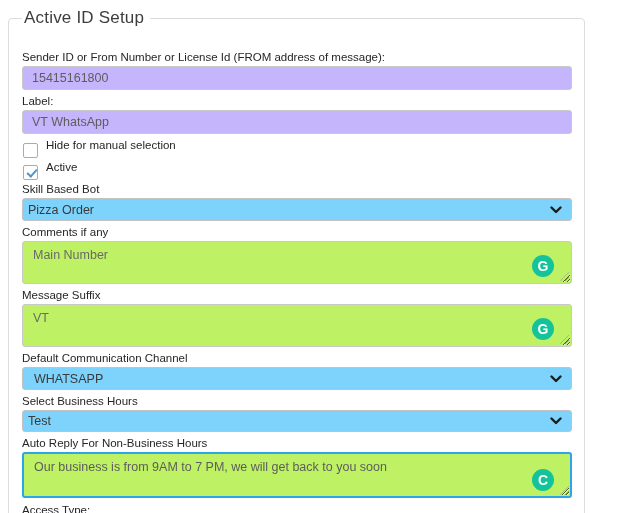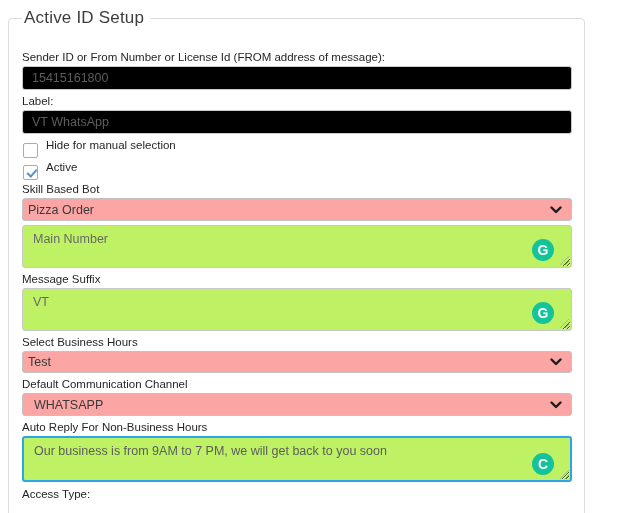--- a/index.html
+++ b/index.html
@@ -38,21 +38,21 @@
   .txt {
     display: block;
     width: 100%;
     height: 24px;
     border: 1px solid #c9c9c9;
     border-radius: 3px;
     padding: 0 9px;
     font-family: inherit;
     font-size: 12.5px;
     color: #5d5d5d;
-    background: #000000;
+    background: #c4b5fd;
     outline: none;
   }
 
   
   .check-row {
     position: relative;
     height: 20px;
     margin-bottom: 2px;
     padding-left: 24px;
   }
@@ -82,21 +82,21 @@
   
   .sel { position: relative; }
   .sel select {
     appearance: none;
     -webkit-appearance: none;
     display: block;
     width: 100%;
     height: 23px;
     border: 1px solid #c2c2c2;
     border-radius: 3px;
-    background: #fca5a5;
+    background: #7dd3fc;
     padding: 0 26px 0 5px;
     font-family: inherit;
     font-size: 12.5px;
     color: #3a3a3a;
     outline: none;
   }
   .sel.sel-indent select { padding-left: 11px; }
   .sel .chev {
     position: absolute;
     right: 10px; top: 50%;
@@ -187,61 +187,62 @@
         <select>
           <option>Pizza Order</option>
         </select>
         <svg class="chev" viewBox="0 0 12 10">
           <path d="M1.5 2.5 L6 7 L10.5 2.5" fill="none" stroke="#1c1c1c" stroke-width="2.4" stroke-linecap="round" stroke-linejoin="round"></path>
         </svg>
       </div>
     </div>
 
     <div class="fld">
+      <label class="fld-label">Comments if any</label>
       <div class="ta">
         <textarea style="">Main Number</textarea>
         <span class="gicon">G</span>
         <span class="grip"></span>
       </div>
     </div>
 
     <div class="fld">
       <label class="fld-label">Message Suffix</label>
       <div class="ta">
         <textarea style="">VT</textarea>
         <span class="gicon">G</span>
         <span class="grip"></span>
+      </div>
+    </div>
+
+    <div class="fld">
+      <label class="fld-label">Default Communication Channel</label>
+      <div class="sel sel-indent">
+        <select>
+          <option>WHATSAPP</option>
+        </select>
+        <svg class="chev" viewBox="0 0 12 10">
+          <path d="M1.5 2.5 L6 7 L10.5 2.5" fill="none" stroke="#1c1c1c" stroke-width="2.4" stroke-linecap="round" stroke-linejoin="round"></path>
+        </svg>
       </div>
     </div>
 
     <div class="fld">
       <label class="fld-label">Select Business Hours</label>
       <div class="sel short">
         <select>
           <option>Test</option>
         </select>
         <svg class="chev" viewBox="0 0 12 10">
           <path d="M1.5 2.5 L6 7 L10.5 2.5" fill="none" stroke="#1c1c1c" stroke-width="2.4" stroke-linecap="round" stroke-linejoin="round"></path>
         </svg>
       </div>
     </div>
 
     <div class="fld">
-      <label class="fld-label">Default Communication Channel</label>
-      <div class="sel sel-indent">
-        <select>
-          <option>WHATSAPP</option>
-        </select>
-        <svg class="chev" viewBox="0 0 12 10">
-          <path d="M1.5 2.5 L6 7 L10.5 2.5" fill="none" stroke="#1c1c1c" stroke-width="2.4" stroke-linecap="round" stroke-linejoin="round"></path>
-        </svg>
-      </div>
-    </div>
-
-    <div class="fld">
       <label class="fld-label">Auto Reply For Non-Business Hours</label>
       <div class="ta focused">
         <textarea style="">Our business is from 9AM to 7 PM, we will get back to you soon</textarea>
         <span class="gicon">C</span>
         <span class="grip"></span>
       </div>
     </div>
 
     <label class="fld-label bottom-label">Access Type:</label>
 

